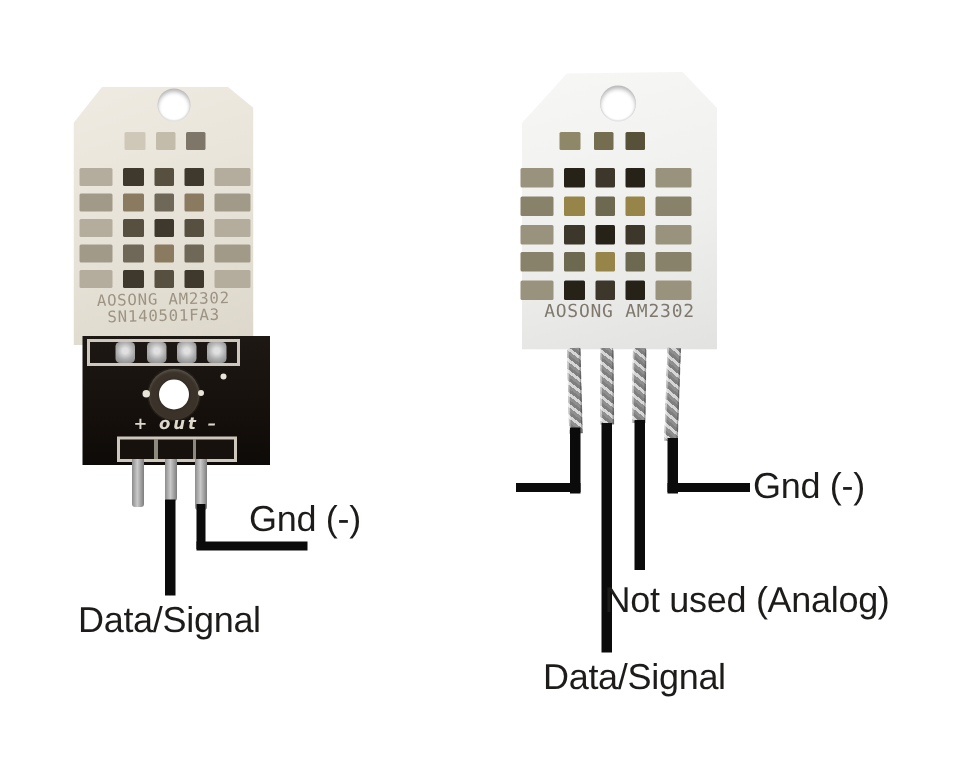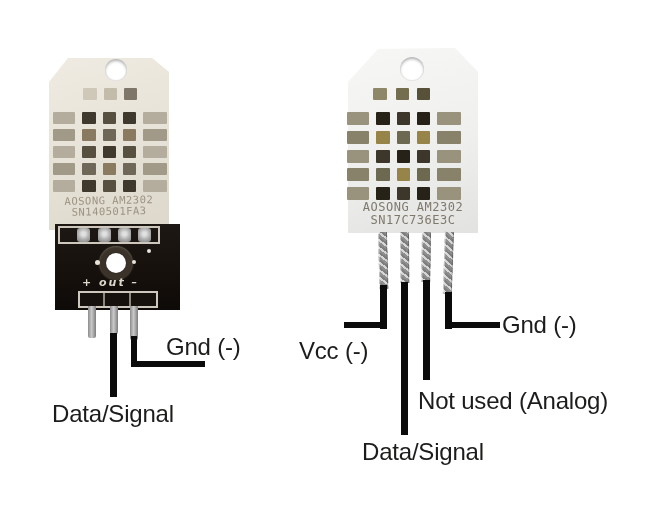--- a/index.html
+++ b/index.html
@@ -56,21 +56,21 @@
   .mount-hole-outer{
     position:absolute;left:99px;top:246px;width:34px;height:34px;border-radius:50%;
     background:#3b332a;box-shadow:0 0 0 1px #241e18, inset 0 1px 2px rgba(255,255,255,0.18);
   }
   .mount-hole-inner{
     position:absolute;left:106px;top:253px;width:20px;height:20px;border-radius:50%;
     background:#ffffff;box-shadow:0 0 2px rgba(0,0,0,0.4);
   }
   .mount-dot{position:absolute;border-radius:50%;background:#e9e4da;}
   .silk-label{
-    position:absolute;left:82px;top:276px;width:64px;text-align:left;
+    position:absolute;left:82px;top:276px;width:64px;text-align:right;
     font-family:"DejaVu Sans",sans-serif;font-style:italic;font-weight:bold;
     font-size:11px;color:#ddd7cc;letter-spacing:2px;white-space:nowrap;
   }
   .pin-header{
     left:78px;top:291px;width:80px;height:17px;
     background:linear-gradient(to right,#16110c 0 30%,#8d897f 30% 33%,#16110c 33% 64%,#8d897f 64% 67%,#16110c 67% 100%);
   }
 
   
   .pin-smooth{
@@ -190,33 +190,31 @@
       <i style="background: rgb(109, 104, 80);"></i>
       <i style="background: rgb(137, 130, 106);"></i>
       <i style="background: rgb(153, 146, 124);"></i>
       <i style="background: rgb(38, 34, 24);"></i>
       <i style="background: rgb(60, 55, 42);"></i>
       <i style="background: rgb(38, 34, 24);"></i>
       <i style="background: rgb(153, 146, 124);"></i>
     </div>
   <div class="case-print print-right">
     <div>AOSONG AM2302</div>
-    <div>SN17C736E3C</div>
   </div>
 
   <div class="pin-crimped" style="left:378px;top:232px;height:57px;transform:rotate(-1.5deg);"></div>
   <div class="pin-crimped" style="left:400px;top:232px;height:51px;transform:rotate(-0.5deg);"></div>
   <div class="pin-crimped" style="left:422px;top:232px;height:50px;transform:rotate(0.8deg);"></div>
   <div class="pin-crimped" style="left:445px;top:232px;height:62px;transform:rotate(2deg);"></div>
 
   <div class="wire" style="left: 380px; top: 285px; width: 7px; height: 44px; background: rgb(11, 11, 11);"></div>
   <div class="wire" style="left: 344px; top: 322px; width: 43px; height: 6px; background: rgb(11, 11, 11);"></div>
   <div class="wire" style="left: 401px; top: 282px; width: 7px; height: 153px; background: rgb(11, 11, 11);"></div>
   <div class="wire" style="left: 423px; top: 280px; width: 7px; height: 100px; background: rgb(11, 11, 11);"></div>
   <div class="wire" style="left: 445px; top: 292px; width: 7px; height: 37px; background: rgb(11, 11, 11);"></div>
   <div class="wire" style="left: 445px; top: 322px; width: 55px; height: 6px; background: rgb(11, 11, 11);"></div>
 
-  <div class="lbl" style="left: 299px; top: 337px; color: rgb(29, 28, 26);">Vcc (-)</div>
   <div class="lbl" style="left: 502px; top: 311px; color: rgb(29, 28, 26);">Gnd (-)</div>
-  <div class="lbl" style="left: 418px; top: 387px; color: rgb(29, 28, 26);">Not used (Analog)</div>
+  <div class="lbl" style="left: 403px; top: 387px; color: rgb(29, 28, 26);">Not used (Analog)</div>
   <div class="lbl" style="left: 362px; top: 438px; color: rgb(29, 28, 26);">Data/Signal</div>
 
 </div>
 
 </body></html>

